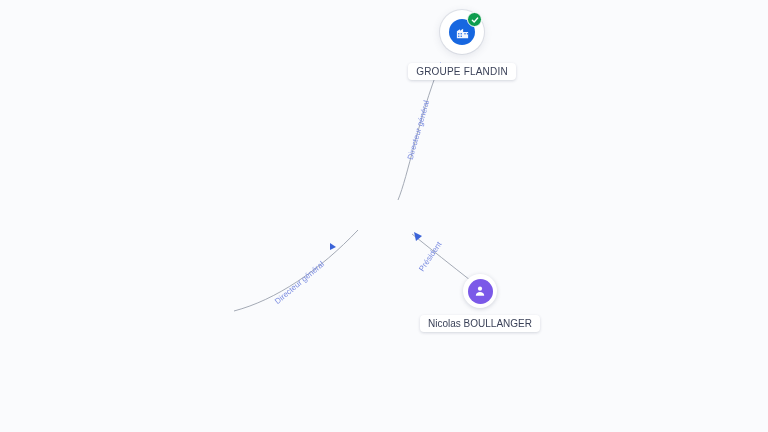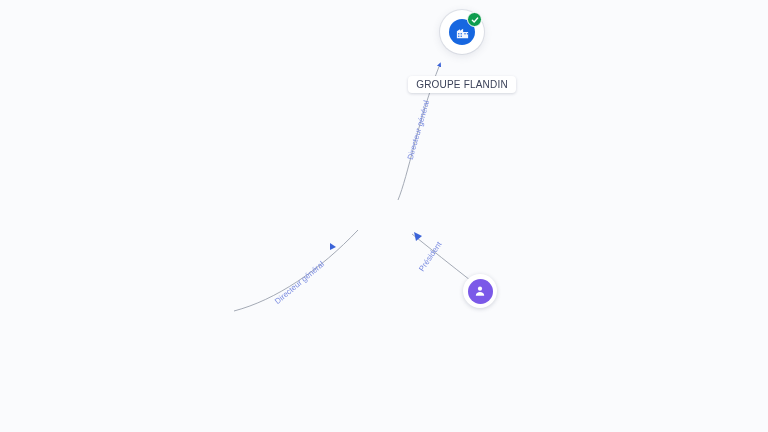--- a/index.html
+++ b/index.html
@@ -120,21 +120,21 @@
     border-radius: 50%;
     background: #0f9d4f;
     border: 1.5px solid #ffffff;
     display: flex;
     align-items: center;
     justify-content: center;
   }
 
   
   .node-label {
-    margin-top: 20px;
+    margin-top: 7px;
     padding: 3px 8px 3px 8px;
     background: #ffffff;
     border-radius: 4px;
     font-size: 10px;
     color: #3a4158;
     white-space: nowrap;
     box-shadow: 0 1px 3px rgba(60,70,100,0.20);
     letter-spacing: 0.2px;
   }
   .node-label.selected {
@@ -216,15 +216,16 @@
       <div class="avatar-ring" style="position:absolute; left:0; top:0; width:34px; height:34px;
                   box-shadow: 0 1px 4px rgba(60,70,100,0.22);">
         <div class="avatar-disc person" style="width:25px; height:25px;">
           <svg width="14" height="14" viewBox="0 0 24 24" fill="#ffffff">
             <circle cx="12" cy="8" r="3.6"></circle>
             <path d="M4.8 20c0-4 3.3-6.2 7.2-6.2S19.2 16 19.2 20z"></path>
           </svg>
         </div>
       </div>
     </div>
+    <div class="node-label person-label">Nicolas BOULLANGER</div>
   </div>
 
 </div>
 
 </body></html>

